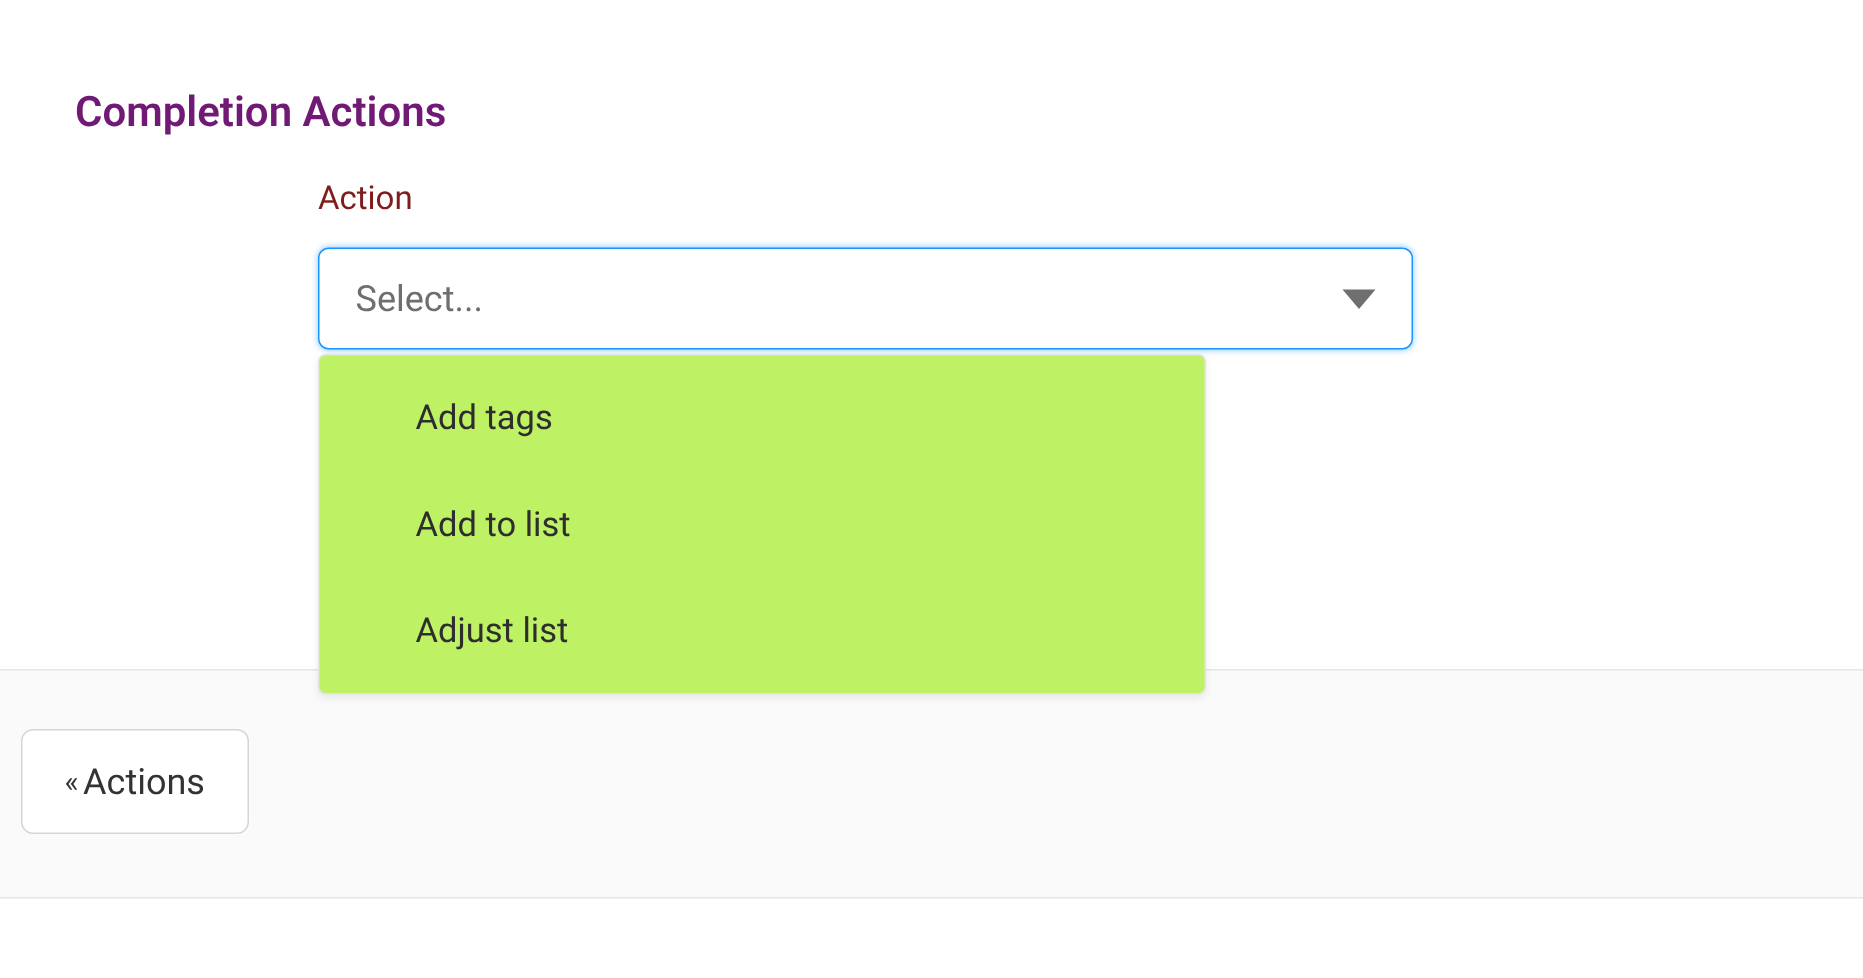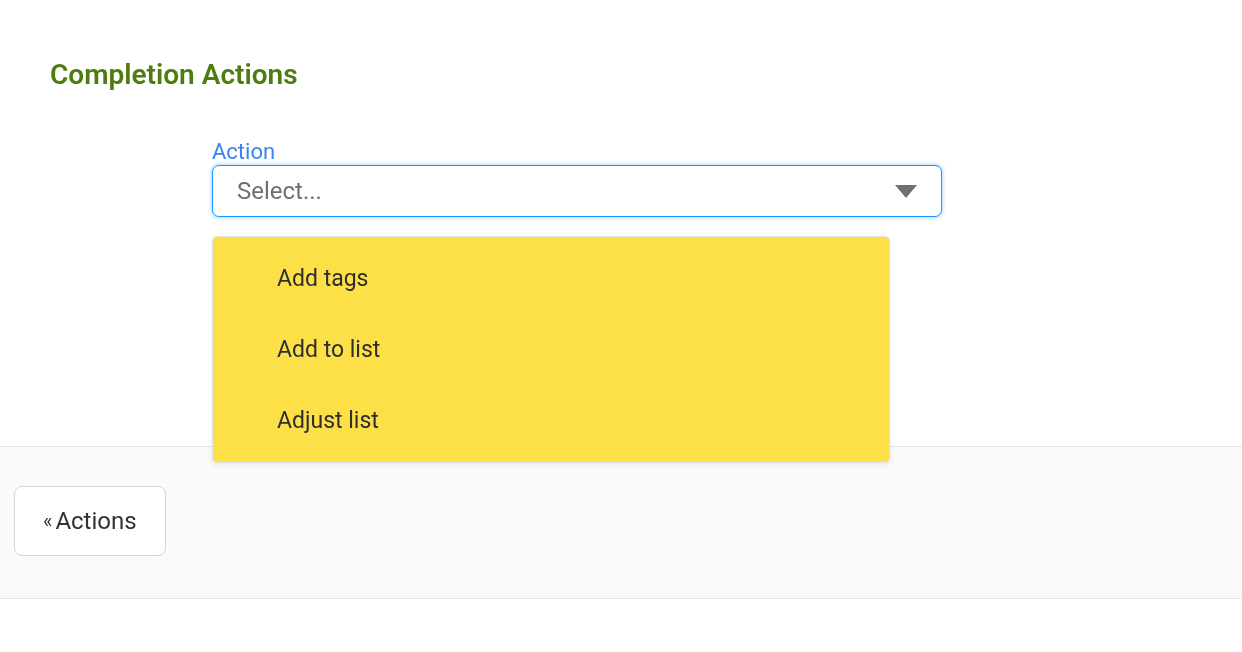--- a/index.html
+++ b/index.html
@@ -11,41 +11,41 @@
       font-family: -apple-system, BlinkMacSystemFont, "Segoe UI", Roboto, Helvetica, Arial, sans-serif;
       background: #ffffff;
       width: 1242px;
       height: 652px;
       position: relative;
       overflow: hidden;
     }
     .page-title {
       font-size: 28px;
       font-weight: 600;
-      color: #4d7c0f;
+      color: #701a75;
       position: absolute;
       left: 50px;
       top: 58px;
     }
     .field-label {
       font-size: 22px;
-      color: #3b82f6;
+      color: #7f1d1d;
       position: absolute;
       left: 212px;
-      top: 139px;
+      top: 120px;
     }
     .select-wrapper {
       position: absolute;
       left: 212px;
       top: 165px;
       width: 730px;
     }
     .select-box {
       width: 100%;
-      height: 52px;
+      height: 68px;
       border: 1px solid #1b96ff;
       border-radius: 7px;
       box-shadow: 0 0 4px rgba(27,150,255,0.55);
       background: #ffffff;
       display: flex;
       align-items: center;
       justify-content: space-between;
       padding: 0 24px;
       cursor: pointer;
     }
@@ -57,22 +57,22 @@
       width: 0;
       height: 0;
       border-left: 11px solid transparent;
       border-right: 11px solid transparent;
       border-top: 13px solid #6f6f6f;
     }
     .dropdown {
       position: absolute;
       left: 212px;
       top: 236px;
-      width: 678px;
-      background: #fde047;
+      width: 592px;
+      background: #bef264;
       border: 1px solid #e3e3e3;
       border-radius: 5px;
       box-shadow: 0 2px 6px rgba(0,0,0,0.08);
       z-index: 20;
       padding-top: 6px;
       padding-bottom: 6px;
     }
     .dropdown-item {
       font-size: 23px;
       color: #2e2e2e;

